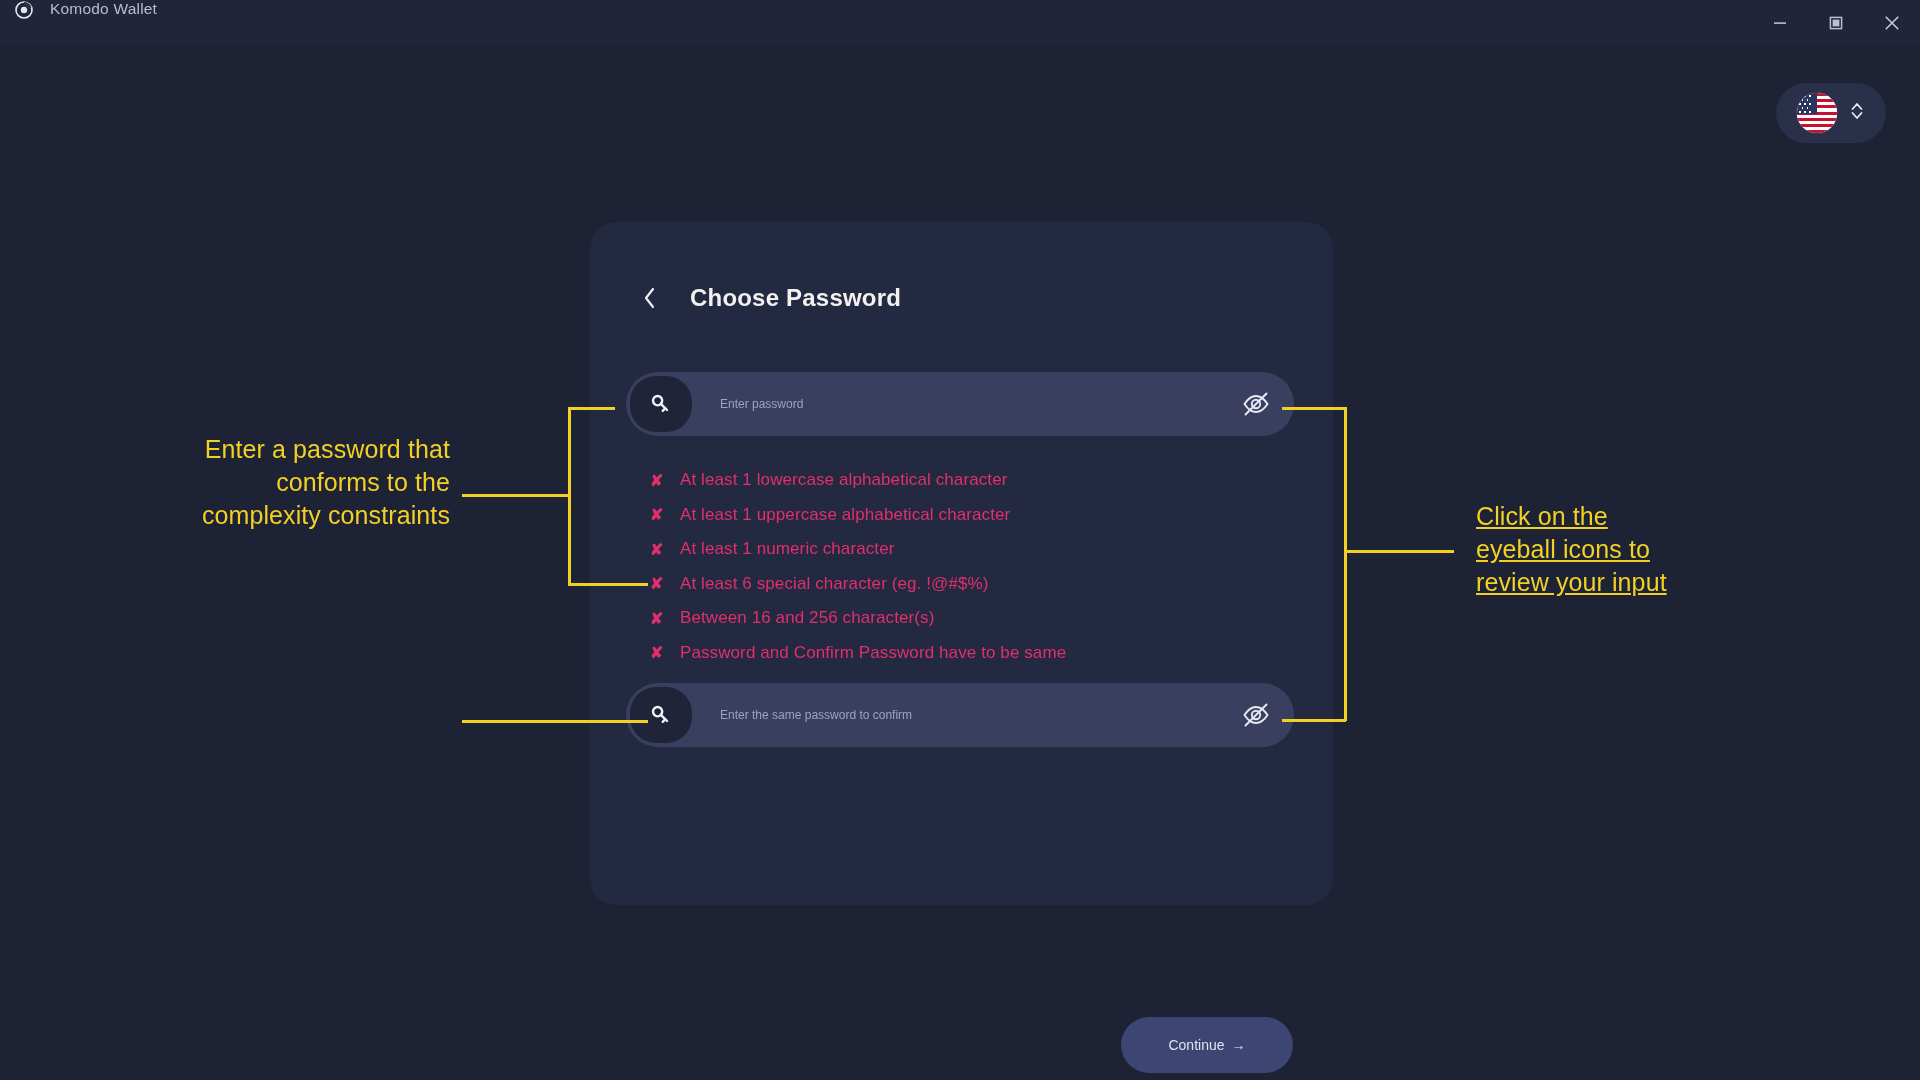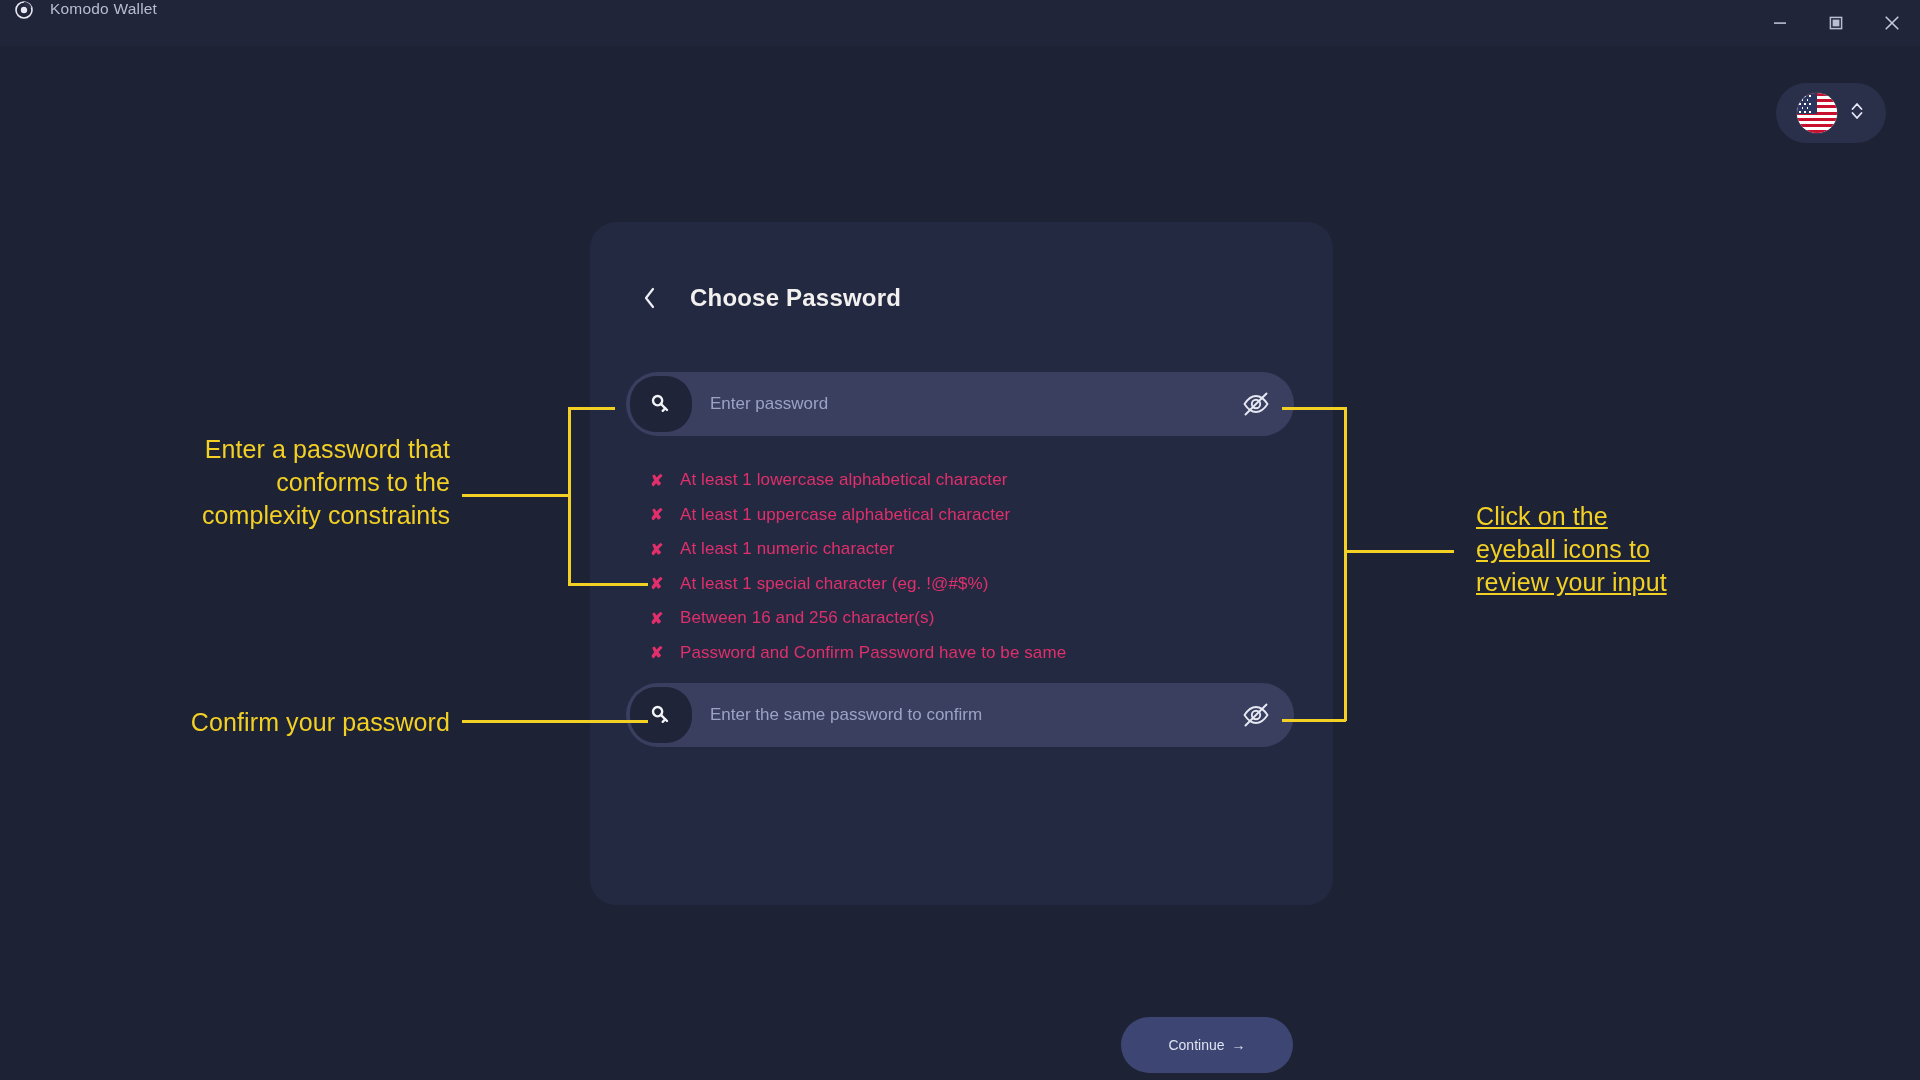--- a/index.html
+++ b/index.html
@@ -92,21 +92,21 @@
   .input-row.pw { top:150px; }
   .input-row.confirm { top:461px; }
   .key-badge {
     width:62px; height:56px; margin-left:4px; border-radius:26px;
     background:#1f2438;
     display:flex; align-items:center; justify-content:center;
     flex:0 0 auto;
   }
   .pw-input {
     flex:1 1 auto; background:transparent; border:none; outline:none;
-    margin-left:18px; font-size:17px; color:#cdd3e8;
+    margin-left:28px; font-size:12px; color:#cdd3e8;
     font-family:"Liberation Sans", sans-serif;
   }
   .pw-input::placeholder { color:#9aa3c4; opacity:1; }
   .eye-btn {
     width:60px; height:60px; margin-right:8px;
     display:flex; align-items:center; justify-content:center; flex:0 0 auto;
   }
 
   
   .rules { position:absolute; left:60px; top:241px; width:620px; }
@@ -227,21 +227,21 @@
       <div class="rule">
         <span class="rule-x">✘</span>
         <span class="rule-text">At least 1 uppercase alphabetical character</span>
       </div>
       <div class="rule">
         <span class="rule-x">✘</span>
         <span class="rule-text">At least 1 numeric character</span>
       </div>
       <div class="rule">
         <span class="rule-x">✘</span>
-        <span class="rule-text">At least 1 special character (eg. !@#$%)</span>
+        <span class="rule-text">At least 6 special character (eg. !@#$%)</span>
       </div>
       <div class="rule">
         <span class="rule-x">✘</span>
         <span class="rule-text">Between 16 and 256 character(s)</span>
       </div>
       <div class="rule">
         <span class="rule-x">✘</span>
         <span class="rule-text">Password and Confirm Password have to be same</span>
       </div>
     </div>
@@ -268,21 +268,20 @@
 
     <button class="continue-btn">
       <span>Continue</span>
       <span>→</span>
     </button>
   </div>
 
   <div class="anno anno-left-top">Enter a password that
 conforms to the
 complexity constraints</div>
-  <div class="anno anno-left-bot">Confirm your password</div>
   <div class="anno anno-right">Click on the
 eyeball icons to
 review your input</div>
 
   <div class="ln" style="left:568px; top:407px; width:2.5px; height:178px;"></div>
   <div class="ln" style="left:568px; top:407px; width:47px; height:2.5px;"></div>
   <div class="ln" style="left:568px; top:583px; width:80px; height:2.5px;"></div>
   <div class="ln" style="left:462px; top:494px; width:108px; height:2.5px;"></div>
 
   <div class="ln" style="left:462px; top:720px; width:186px; height:2.5px;"></div>

